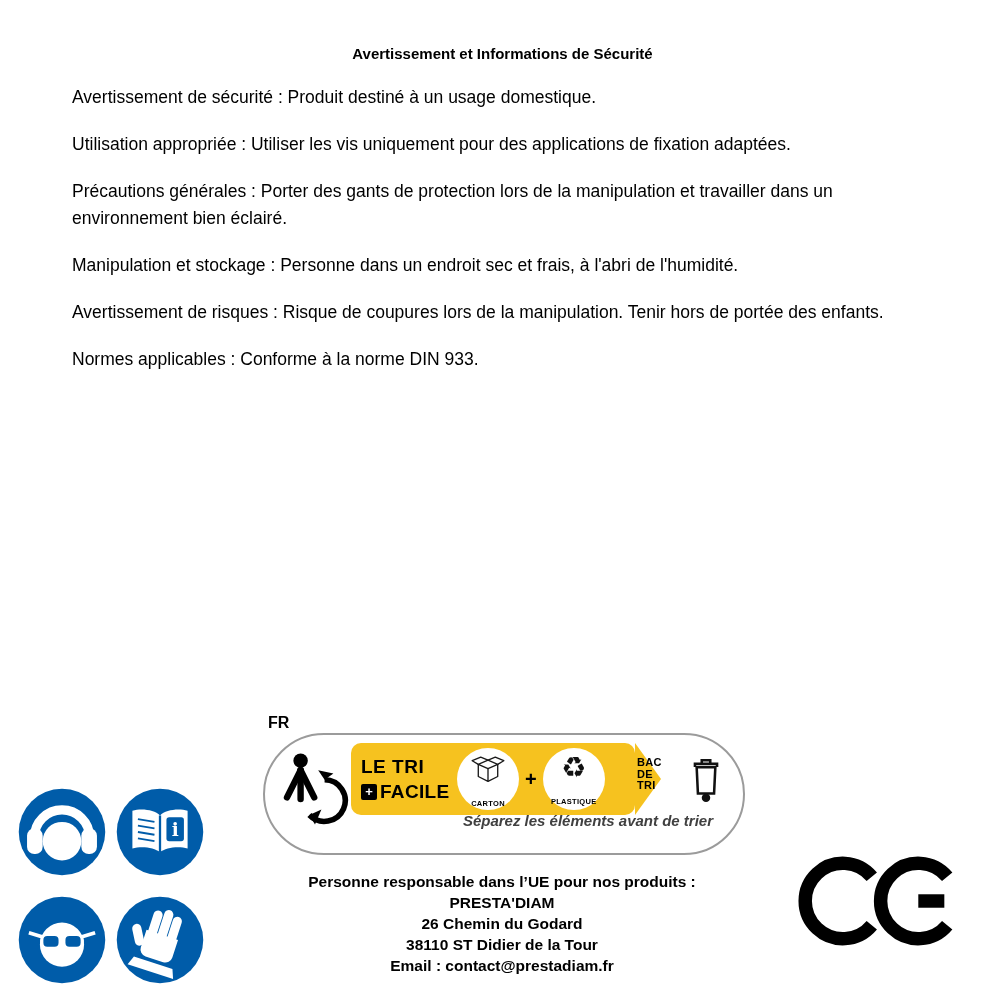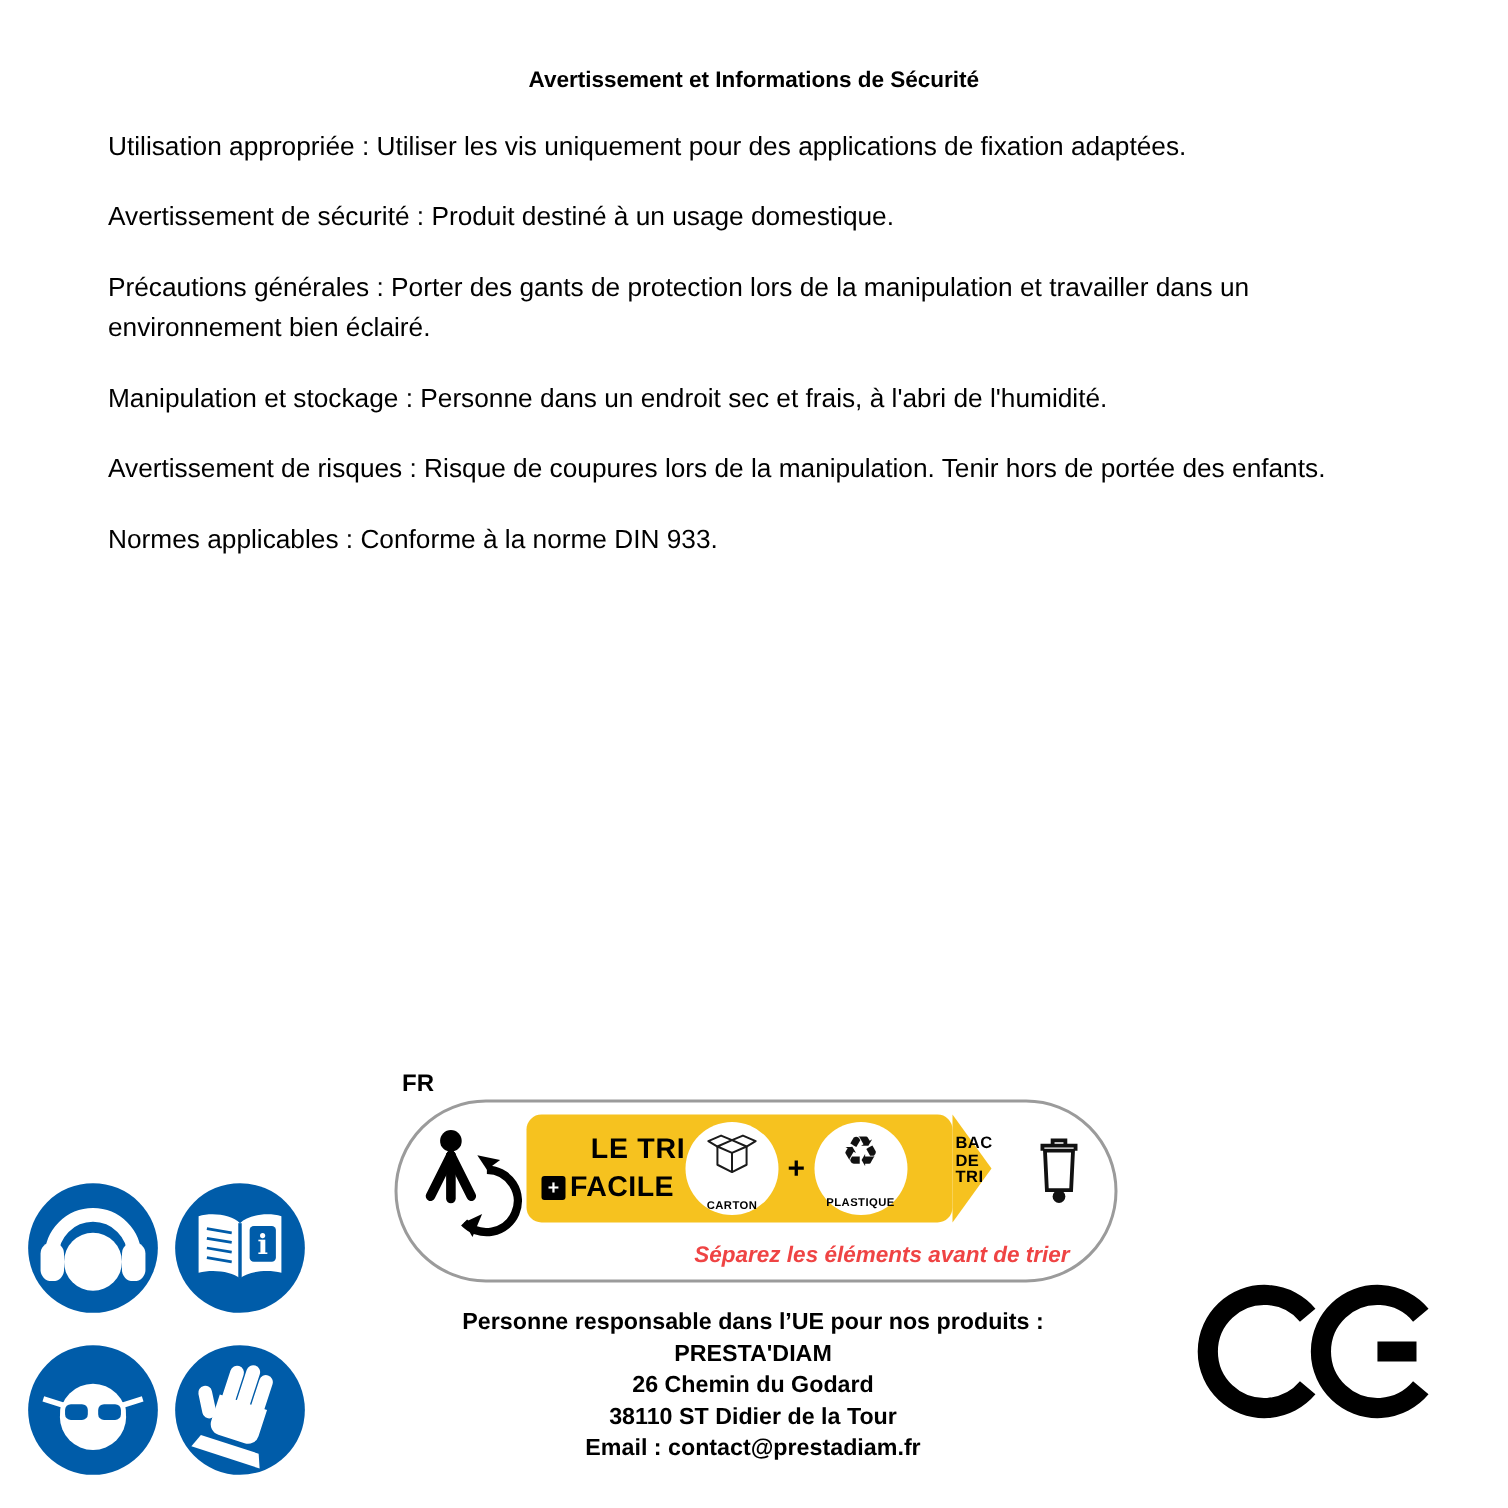--- a/index.html
+++ b/index.html
@@ -40,65 +40,65 @@
   .tri-band {
     position:absolute; left:86px; top:8px; width:284px; height:72px;
     background:#F6C21F; border-radius:10px;
     display:flex; align-items:center; padding:0 6px 0 10px;
   }
   .tri-arrow {
     position:absolute; left:370px; top:8px; width:0; height:0;
     border-top:36px solid transparent; border-bottom:36px solid transparent;
     border-left:26px solid #F6C21F;
   }
-  .tri-wordmark { width:96px;text-align:right; }
+  .tri-wordmark { width:96px; }
   .letri { font-size:19px; font-weight:bold; letter-spacing:0.5px; }
   .facile-row { display:flex; align-items:center; margin-top:3px; }
   .plus-box {
     display:inline-flex; align-items:center; justify-content:center;
     width:16px; height:16px; background:#000; color:#fff;
     font-size:13px; font-weight:bold; margin-right:3px; border-radius:2px;
   }
   .facile { font-size:19px; font-weight:bold; letter-spacing:0.3px; }
   .mat {
     width:62px; height:62px; border-radius:50%; background:#fff;
     display:flex; flex-direction:column; align-items:center; justify-content:center;
     flex:0 0 auto;
   }
   .mat svg { width:44px; height:34px; display:block; }
   .recy-glyph { font-family:"DejaVu Sans", sans-serif; font-size:28px; line-height:30px; color:#111; }
   .mat-label { font-size:7.5px; font-weight:bold; letter-spacing:0.3px; margin-top:14px; }
   .plus-mid { font-size:20px; font-weight:bold; margin:0 6px; }
   .bac-text { position:absolute; left:372px; top:22px; font-size:11px; font-weight:bold; line-height:11.5px; letter-spacing:0.3px; }
   .bin-icon { position:absolute; left:424px; top:18px; width:34px; height:52px; }
   .tagline {
-    position:absolute; right:30px; bottom:8px;
-    font-size:15px; font-weight:bold; font-style:italic; color:#ef4444;
+    position:absolute; right:30px; bottom:24px;
+    font-size:15px; font-weight:bold; font-style:italic; color:#404040;
   }
 
   
   .address {
     position:absolute; left:242px; top:871px; width:520px;
     text-align:center; font-weight:bold; font-size:15.5px; line-height:21px;
   }
 
   
   .ce-mark { position:absolute; left:798px; top:856px; }
   .ce-mark svg { width:158px; height:90px; display:block; }
 </style>
 </head>
 <body>
 
 <div class="page">
 
   <div class="title">Avertissement et Informations de Sécurité</div>
 
   <div class="body-text">
+    <p>Avertissement de sécurité : Produit destiné à un usage domestique.</p>
     <p>Utilisation appropriée : Utiliser les vis uniquement pour des applications de fixation adaptées.</p>
-    <p>Avertissement de sécurité : Produit destiné à un usage domestique.</p>
     <p>Précautions générales : Porter des gants de protection lors de la manipulation et travailler dans un environnement bien éclairé.</p>
     <p>Manipulation et stockage : Personne dans un endroit sec et frais, à l'abri de l'humidité.</p>
     <p>Avertissement de risques : Risque de coupures lors de la manipulation. Tenir hors de portée des enfants.</p>
     <p>Normes applicables : Conforme à la norme DIN 933.</p>
   </div>
 
   <div class="icons-grid">
     <svg viewBox="0 0 100 100">
       <circle cx="50" cy="50" r="47" fill="#005CA9"></circle>
       <path d="M20 56 a30 30 0 0 1 60 0" fill="none" stroke="#fff" stroke-width="10"></path>

